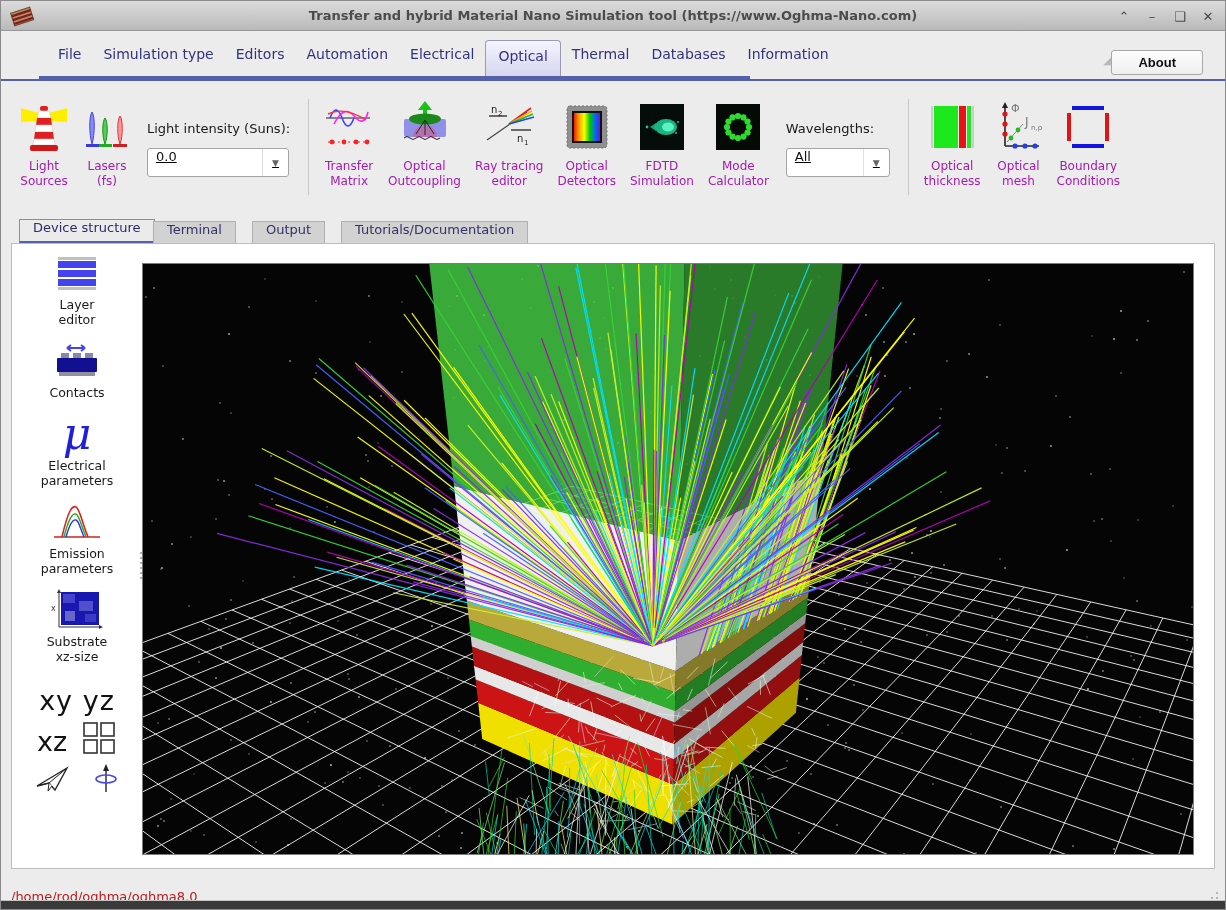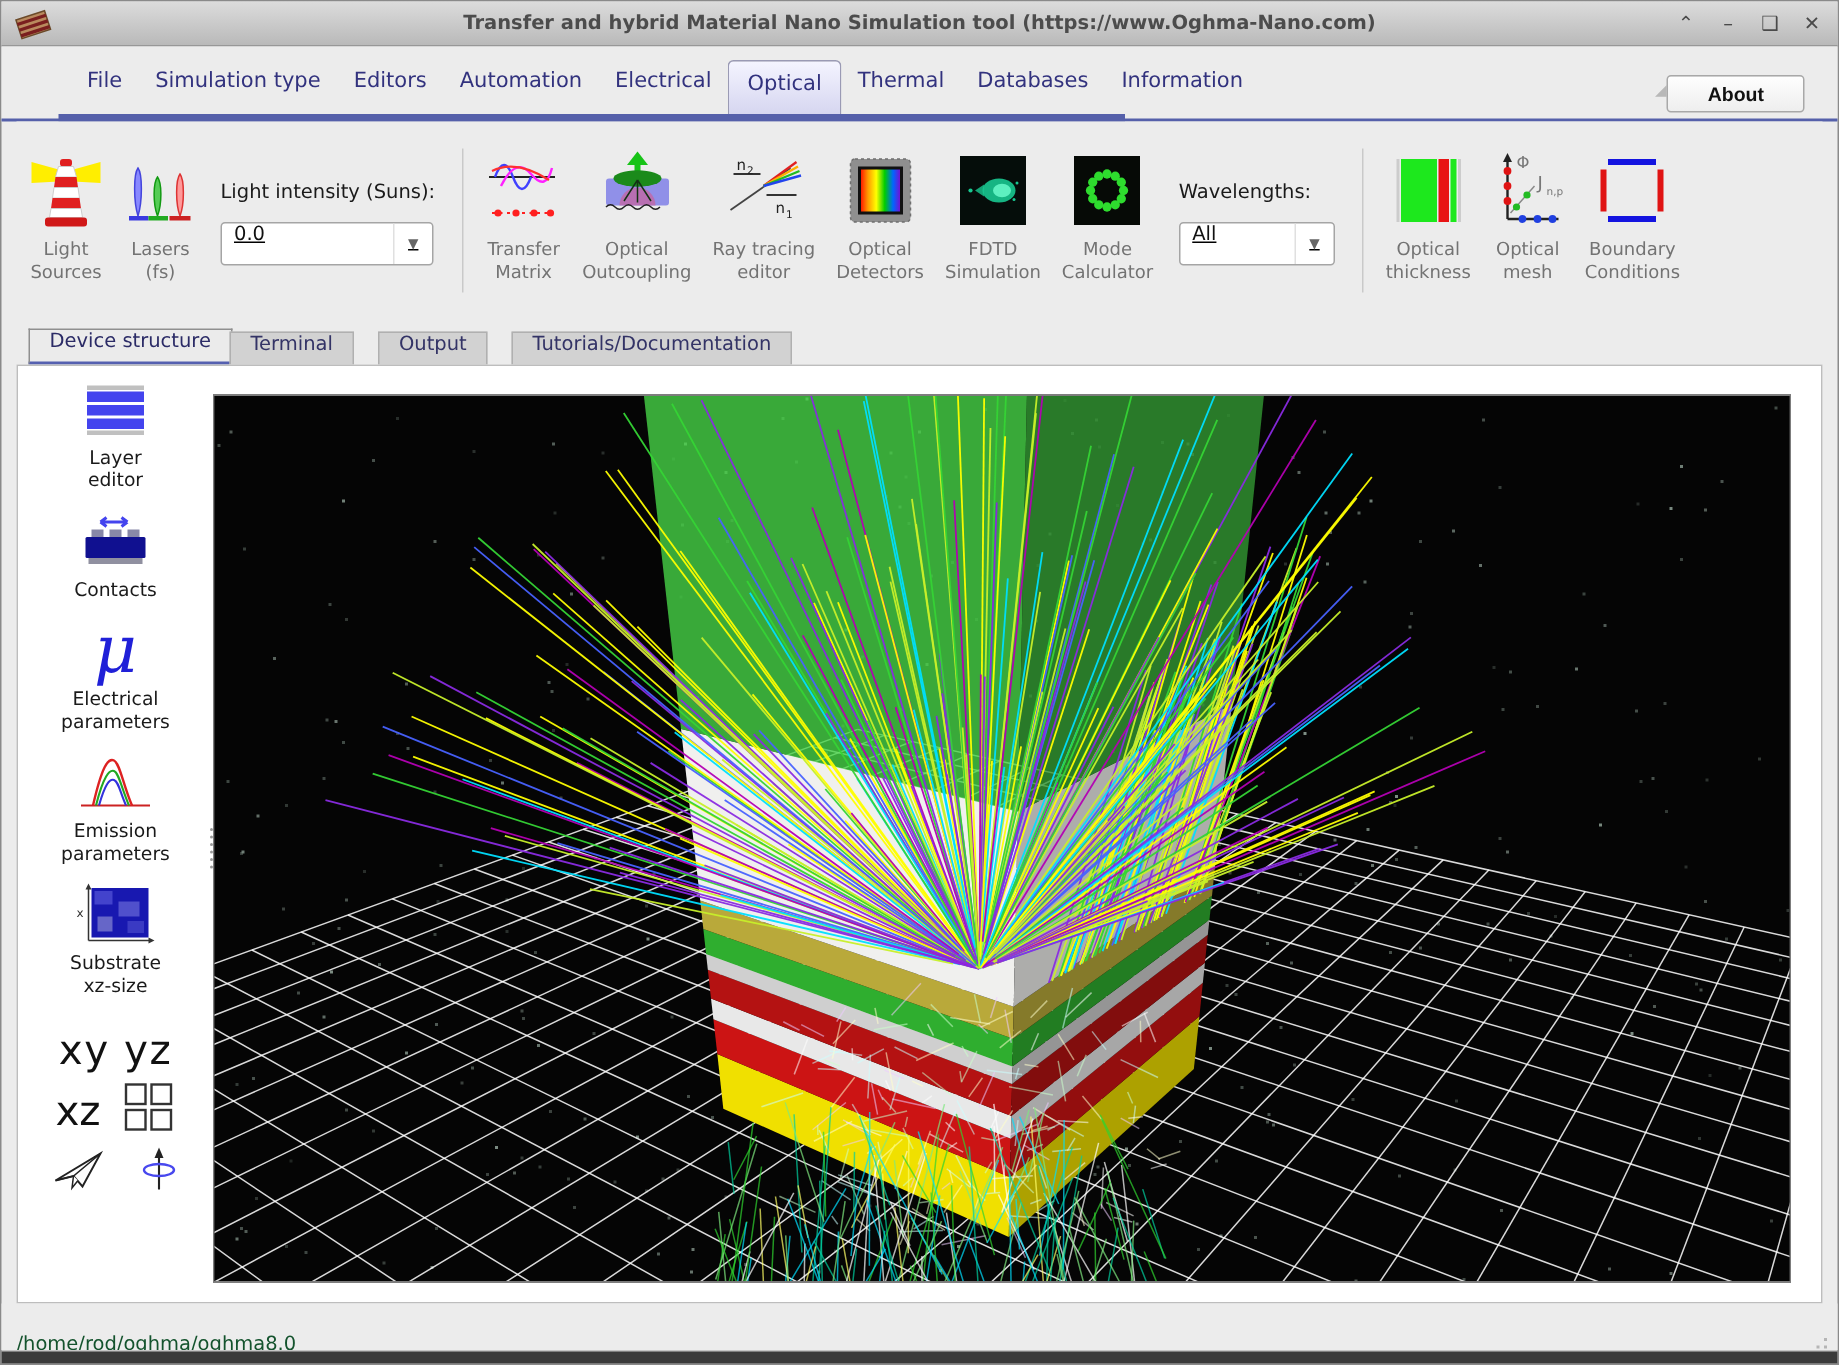--- a/index.html
+++ b/index.html
@@ -27,21 +27,21 @@
   #menu-underline-thick { position:absolute; left:38px; top:45px; width:711px; height:5px; background:#5560aa; }
   #toolbar-overflow { position:absolute; right:114px; top:24px; color:#b8b8b8; font-size:10px; }
   #about-btn { position:absolute; right:22px; top:19px; padding:4px 26px; font-size:13px; color:#111;
     background:linear-gradient(#fefefe,#eeeeee); border:1px solid #a8a8a8; border-radius:3px;font-weight:bold; }
 
   
   #toolbar { position:absolute; left:10px; top:80px; right:10px; height:130px; background:#ececec;
     display:flex; align-items:flex-start; padding-top:18px; }
   .tool { display:flex; flex-direction:column; align-items:center; margin:0 7px; cursor:default; }
   .tool .ticon { height:56px; display:flex; align-items:center; justify-content:center; }
-  .tool .tlabel { margin-top:4px; font-size:12px; color:#737373; text-align:center; white-space:pre-line; line-height:15px; }
+  .tool .tlabel { margin-top:4px; font-size:12px; color:#a21caf; text-align:center; white-space:pre-line; line-height:15px; }
   .tb-sep { width:1px; background:#c9c9c9; height:96px; margin:0 8px; }
   .fieldblock { display:flex; flex-direction:column; margin:0 10px; }
   .fieldblock .flabel { font-size:13px; color:#1a1a1a; margin:22px 0 12px; }
   .combo { height:29px; background:#fff; border:1px solid #a5a5a5; border-radius:3px;
     display:flex; align-items:flex-start; position:relative;text-decoration:underline; }
   .combo .cval { font-size:13px; color:#111; padding-left:8px; flex:1; }
   .combo .carrow { width:26px; height:100%; display:flex; align-items:center; justify-content:center;
     color:#666; font-size:9px; border-left:1px solid #e0e0e0; }
   #intensity-combo { width:142px; }
   #wavelength-combo { width:104px; }
@@ -66,21 +66,21 @@
   #splitter-dots { position:absolute; left:126px; top:305px; width:6px; }
   #splitter-dots i { display:block; width:2px; height:2px; border-radius:50%; background:#9a9a9a; margin:3px auto; }
 
   #canvas3d { position:absolute; left:130px; top:19px; width:1052px; height:592px;
     background:#050505; border:1px solid #7c7c7c; }
   #scene3d { display:block; }
 
   
   #statusbar { position:absolute; left:0; right:0; bottom:9px; height:31px; background:#ececec;
     display:flex; align-items:center; padding-left:10px; }
-  #status-path { font-size:13px; color:#14532d;margin-top:24px; }
+  #status-path { font-size:13px; color:#b91c1c;margin-top:24px; }
   #resize-grip { position:absolute; right:5px; bottom:3px; width:14px; height:14px; }
   #resize-grip i { position:absolute; width:2px; height:2px; background:#b5b5b5; }
   #bottom-strip { position:absolute; left:0; right:0; bottom:0; height:9px; background:#3a3a3a; border-top:1px solid #c4c4c4; }
 </style>
 </head>
 <body>
 
 <div id="window">
 
   <div id="titlebar">

